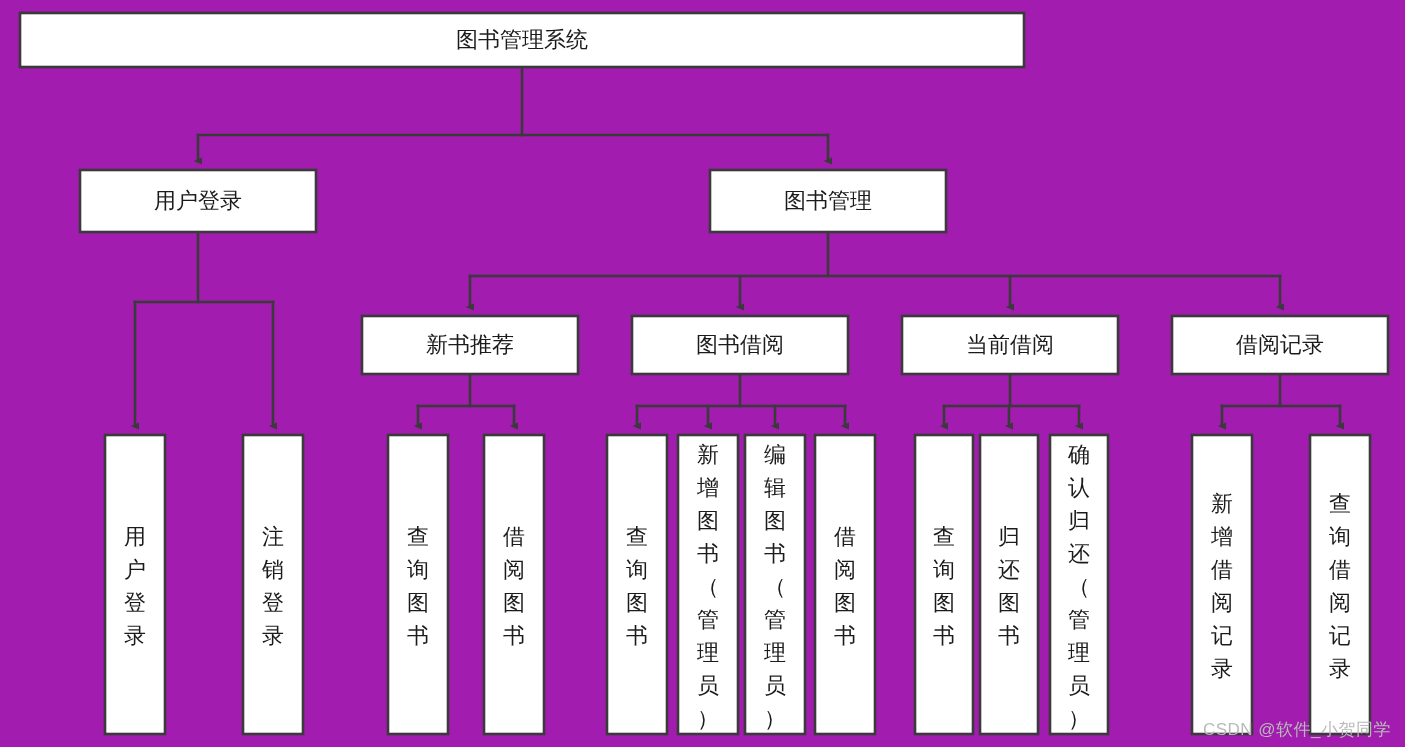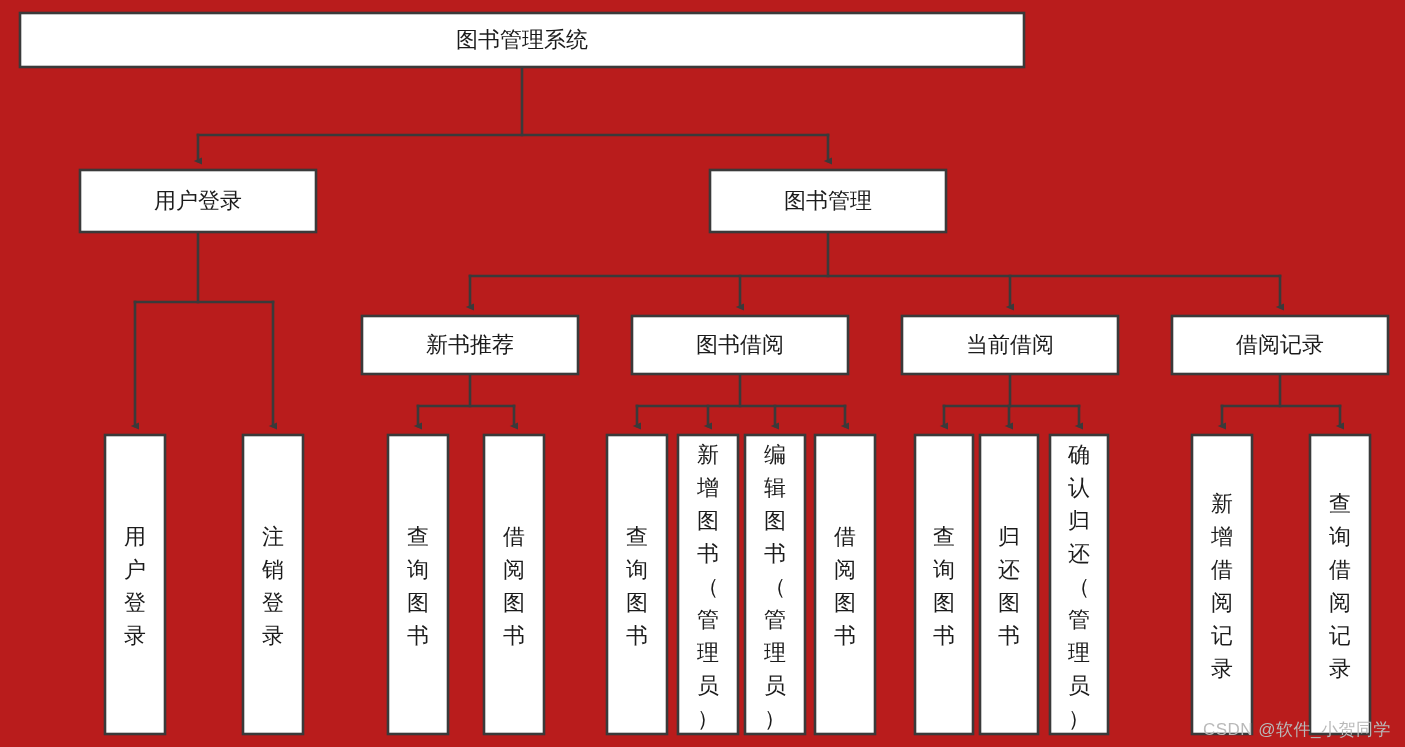--- a/index.html
+++ b/index.html
@@ -10,21 +10,21 @@
   body {
     width: 1405px;
     height: 747px;
     font-family: "Liberation Sans", "DejaVu Sans", sans-serif;
     overflow: hidden;
   }
   #diagram-root {
     position: relative;
     width: 1405px;
     height: 747px;
-    background: #b91c1c;
+    background: #a21caf;
   }
   svg#flow-svg {
     position: absolute;
     left: 0;
     top: 0;
     width: 1405px;
     height: 747px;
     display: block;
   }
   .node-rect {

